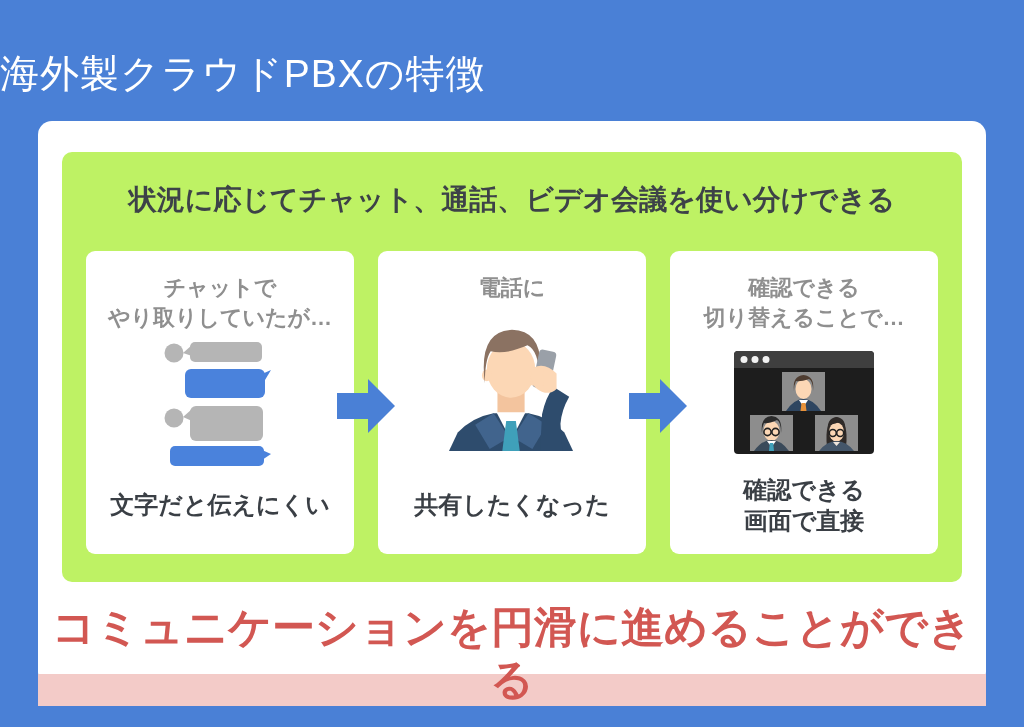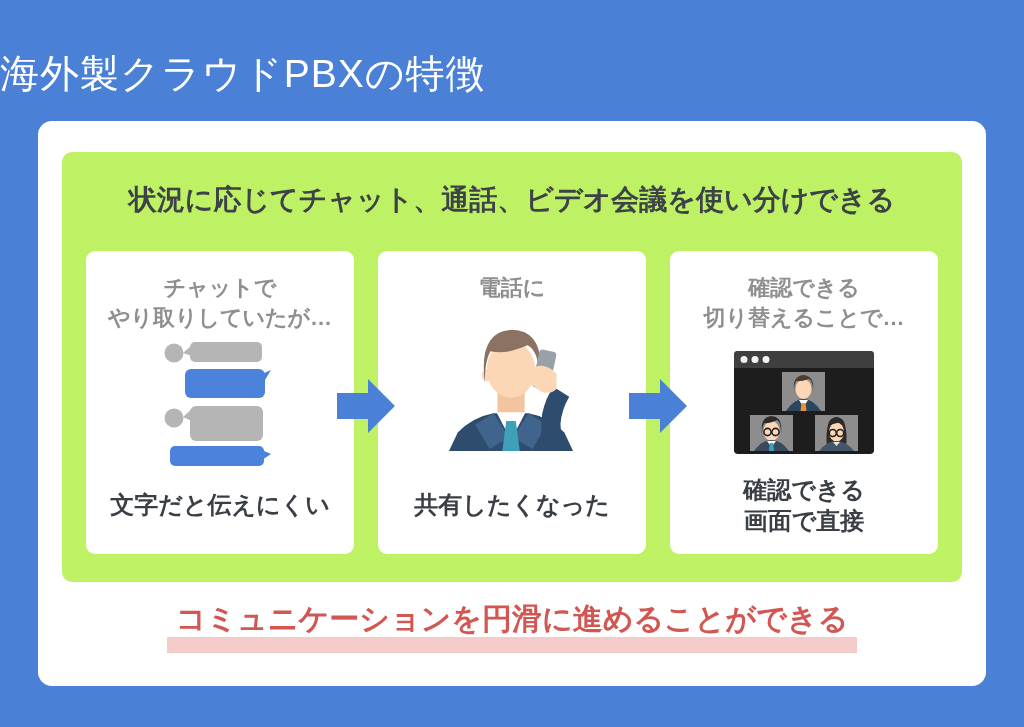--- a/index.html
+++ b/index.html
@@ -111,24 +111,24 @@
   .conclusion-row {
     position: absolute;
     top: 480px;
     left: 0;
     width: 100%;
     text-align: center;
   }
   .conclusion-text {
     display: inline-block;
     color: #d25752;
-    font-size: 30px;
+    font-size: 43px;
     font-weight: bold;
     line-height: 1.22;
-    padding: 0 9px 15px 9px;
+    padding: 0 9px 0 9px;
     background: linear-gradient(to bottom, rgba(0,0,0,0) 70%, #f3cbc8 70%);
   }
 </style>
 </head>
 <body>
 
 <div class="page-title">海外製クラウドPBXの特徴</div>
 
 <div class="container">
   <div class="panel">

